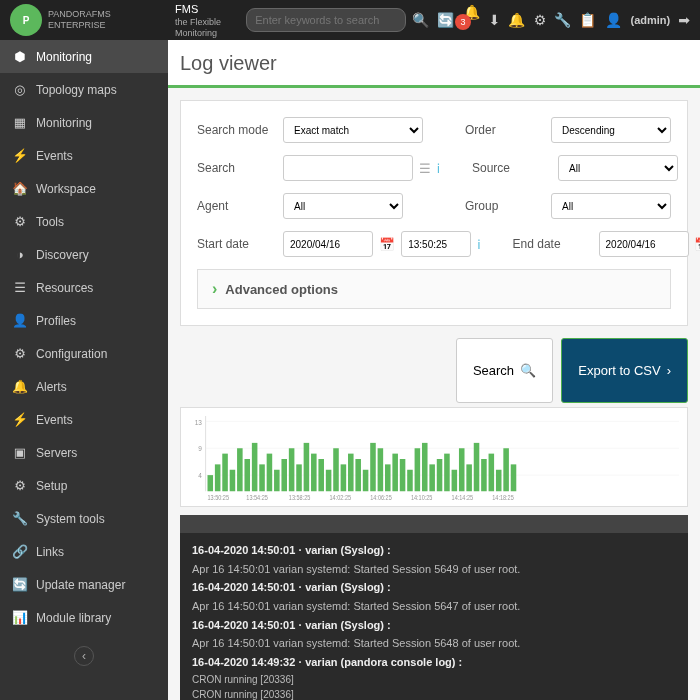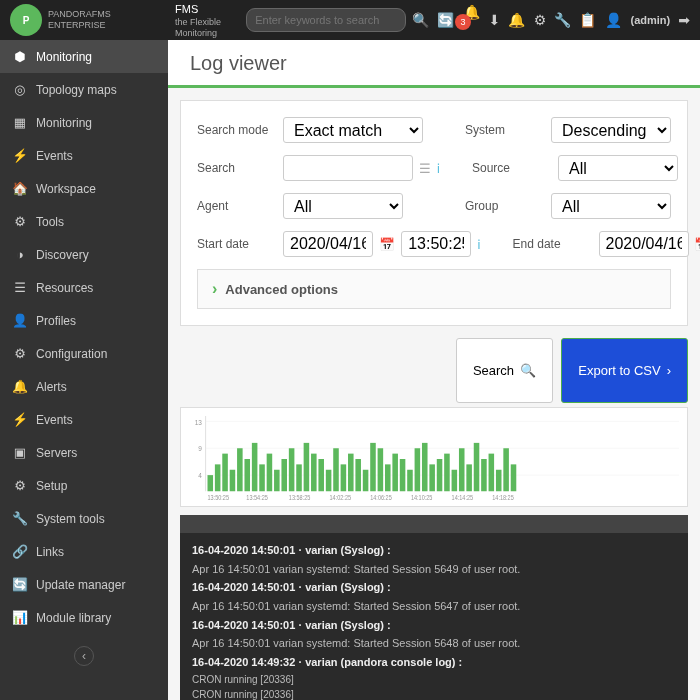--- a/index.html
+++ b/index.html
@@ -109,21 +109,21 @@
     
     .main-content {
       flex: 1;
       background: #f5f5f5;
       overflow-y: auto;
       padding: 0;
     }
     .page-title-bar {
       background: white;
       border-bottom: 3px solid #5cb85c;
-      padding: 12px 22px 10px;
+      padding: 12px 12px 10px;
     }
     .page-title {
       font-size: 20px;
       color: #555;
       font-weight: normal;
     }
 
     
     .form-area {
       background: white;
@@ -140,21 +140,21 @@
     .form-label {
       font-size: 12px;
       color: #555;
       width: 80px;
       flex-shrink: 0;
     }
     .form-control {
       border: 1px solid #ccc;
       background: white;
       padding: 3px 6px;
-      font-size: 16px;
+      font-size: 10px;
       height: 26px;
       border-radius: 3px;
     }
     .form-control-wide { width: 140px; }
     .form-control-medium { width: 120px; }
     .form-control-search { width: 130px; }
     select.form-control { padding-right: 4px; }
     .form-group {
       display: flex;
       align-items: center;
@@ -201,21 +201,21 @@
     .btn-search {
       background: white;
       border: 1px solid #ccc;
       padding: 6px 16px;
       font-size: 13px;
       cursor: pointer;
       display: flex; align-items: center; gap: 6px;
       border-radius: 3px;
     }
     .btn-export {
-      background: #1d4ed8;
+      background: #0c4a6e;
       border: 1px solid #4cae4c;
       color: white;
       padding: 24px 16px;
       font-size: 13px;
       cursor: pointer;
       display: flex; align-items: center; gap: 6px;
       border-radius: 3px;
     }
 
     
@@ -384,21 +384,21 @@
 
       <div class="form-row">
         <div class="form-group">
           <span class="form-label">Search mode</span>
           <select class="form-control form-control-wide">
             <option value="Exact match">Exact match</option>
           </select>
         </div>
         <div style="flex:1"></div>
         <div class="form-group">
-          <span class="form-label">System</span>
+          <span class="form-label">Order</span>
           <select class="form-control form-control-medium">
             <option value="Descending">Descending</option>
           </select>
         </div>
       </div>
 
       <div class="form-row">
         <div class="form-group">
           <span class="form-label">Search</span>
           <input type="text" class="form-control form-control-search" style="">

